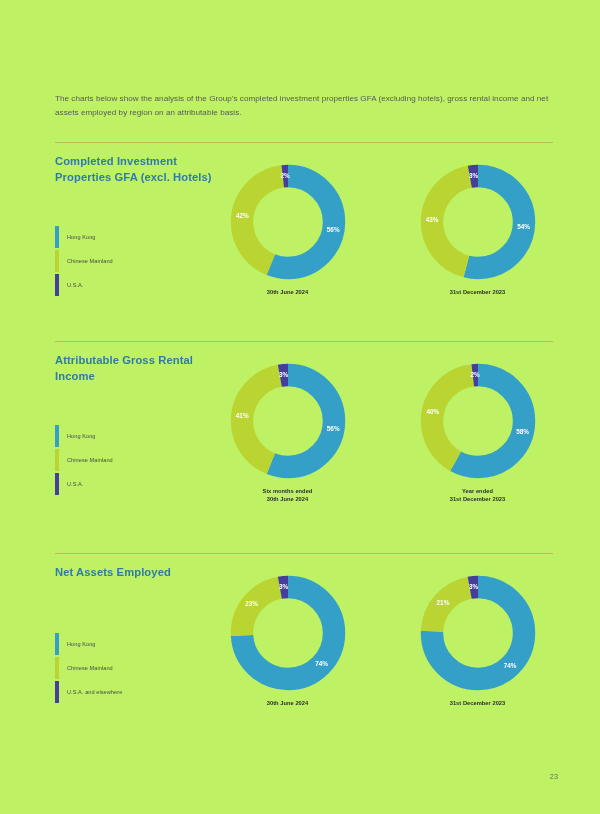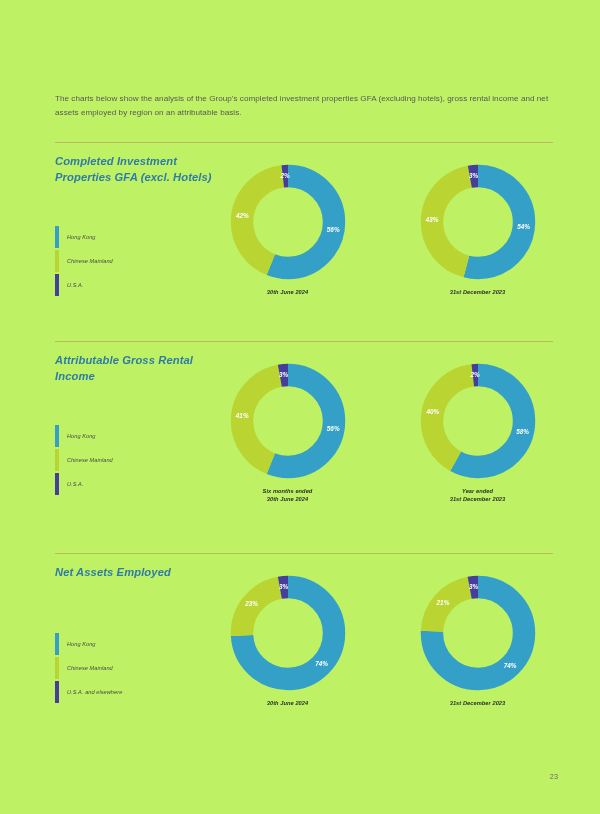--- a/index.html
+++ b/index.html
@@ -38,21 +38,20 @@
     width: 498px;
   }
   .divider {
     height: 1px;
     width: 100%;
     background: #b9b85a;
   }
   .section-inner {
     position: relative;
     width: 100%;
-    font-style: italic;
   }
   .section-title {
     position: absolute;
     left: 0;
     top: 11px;
     width: 160px;
     font-size: 11.2px;
     line-height: 15.5px;
     font-weight: bold;
     color: #2f7ba8;

